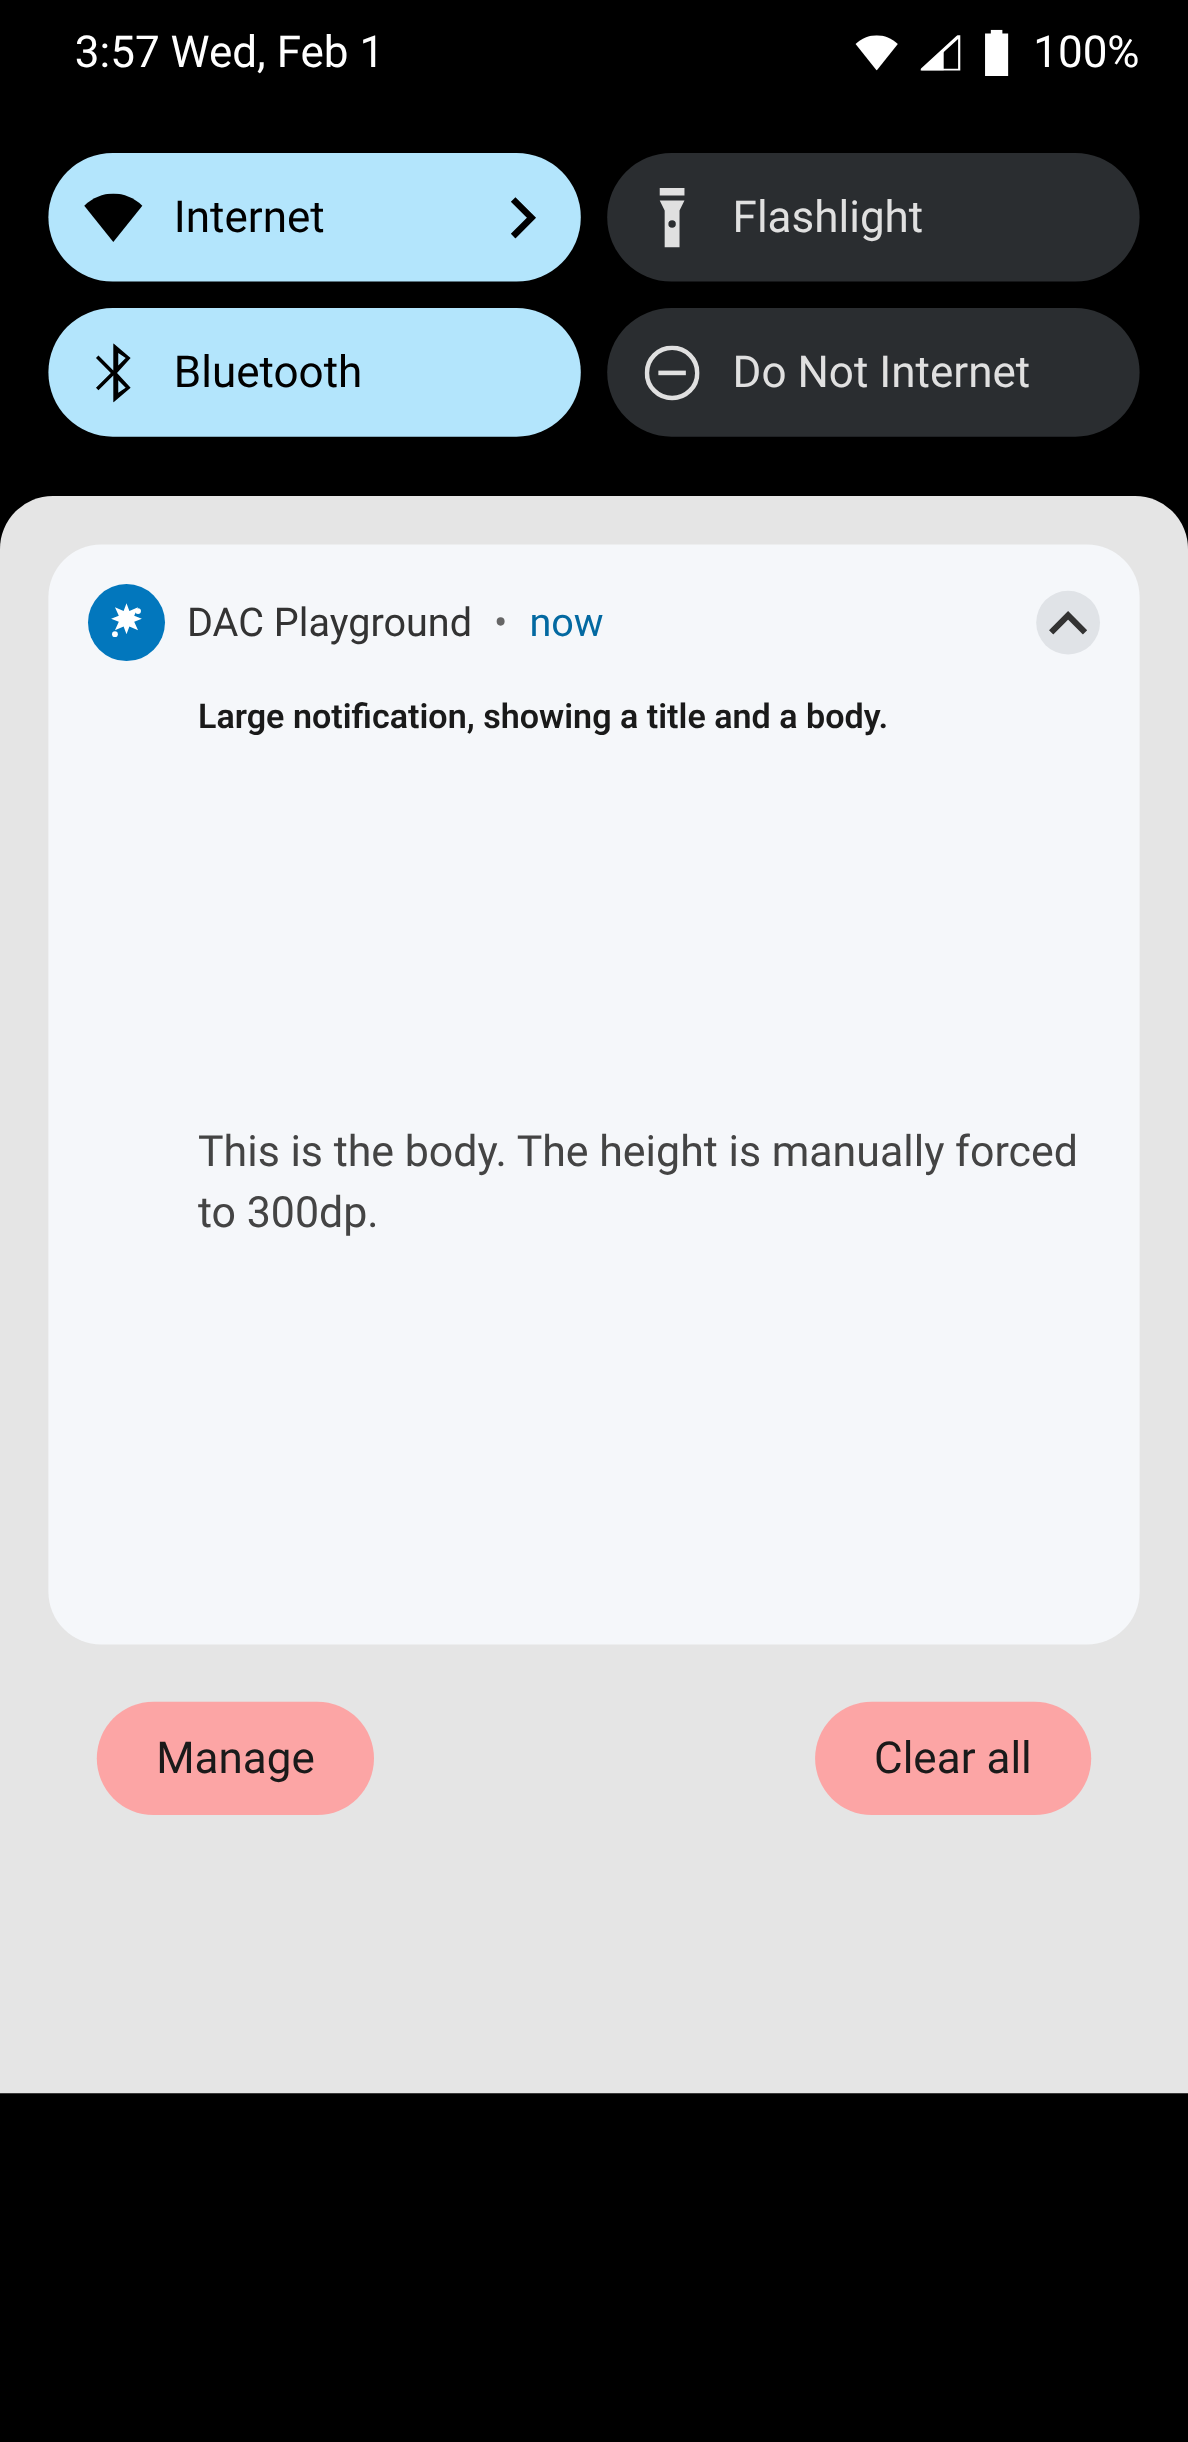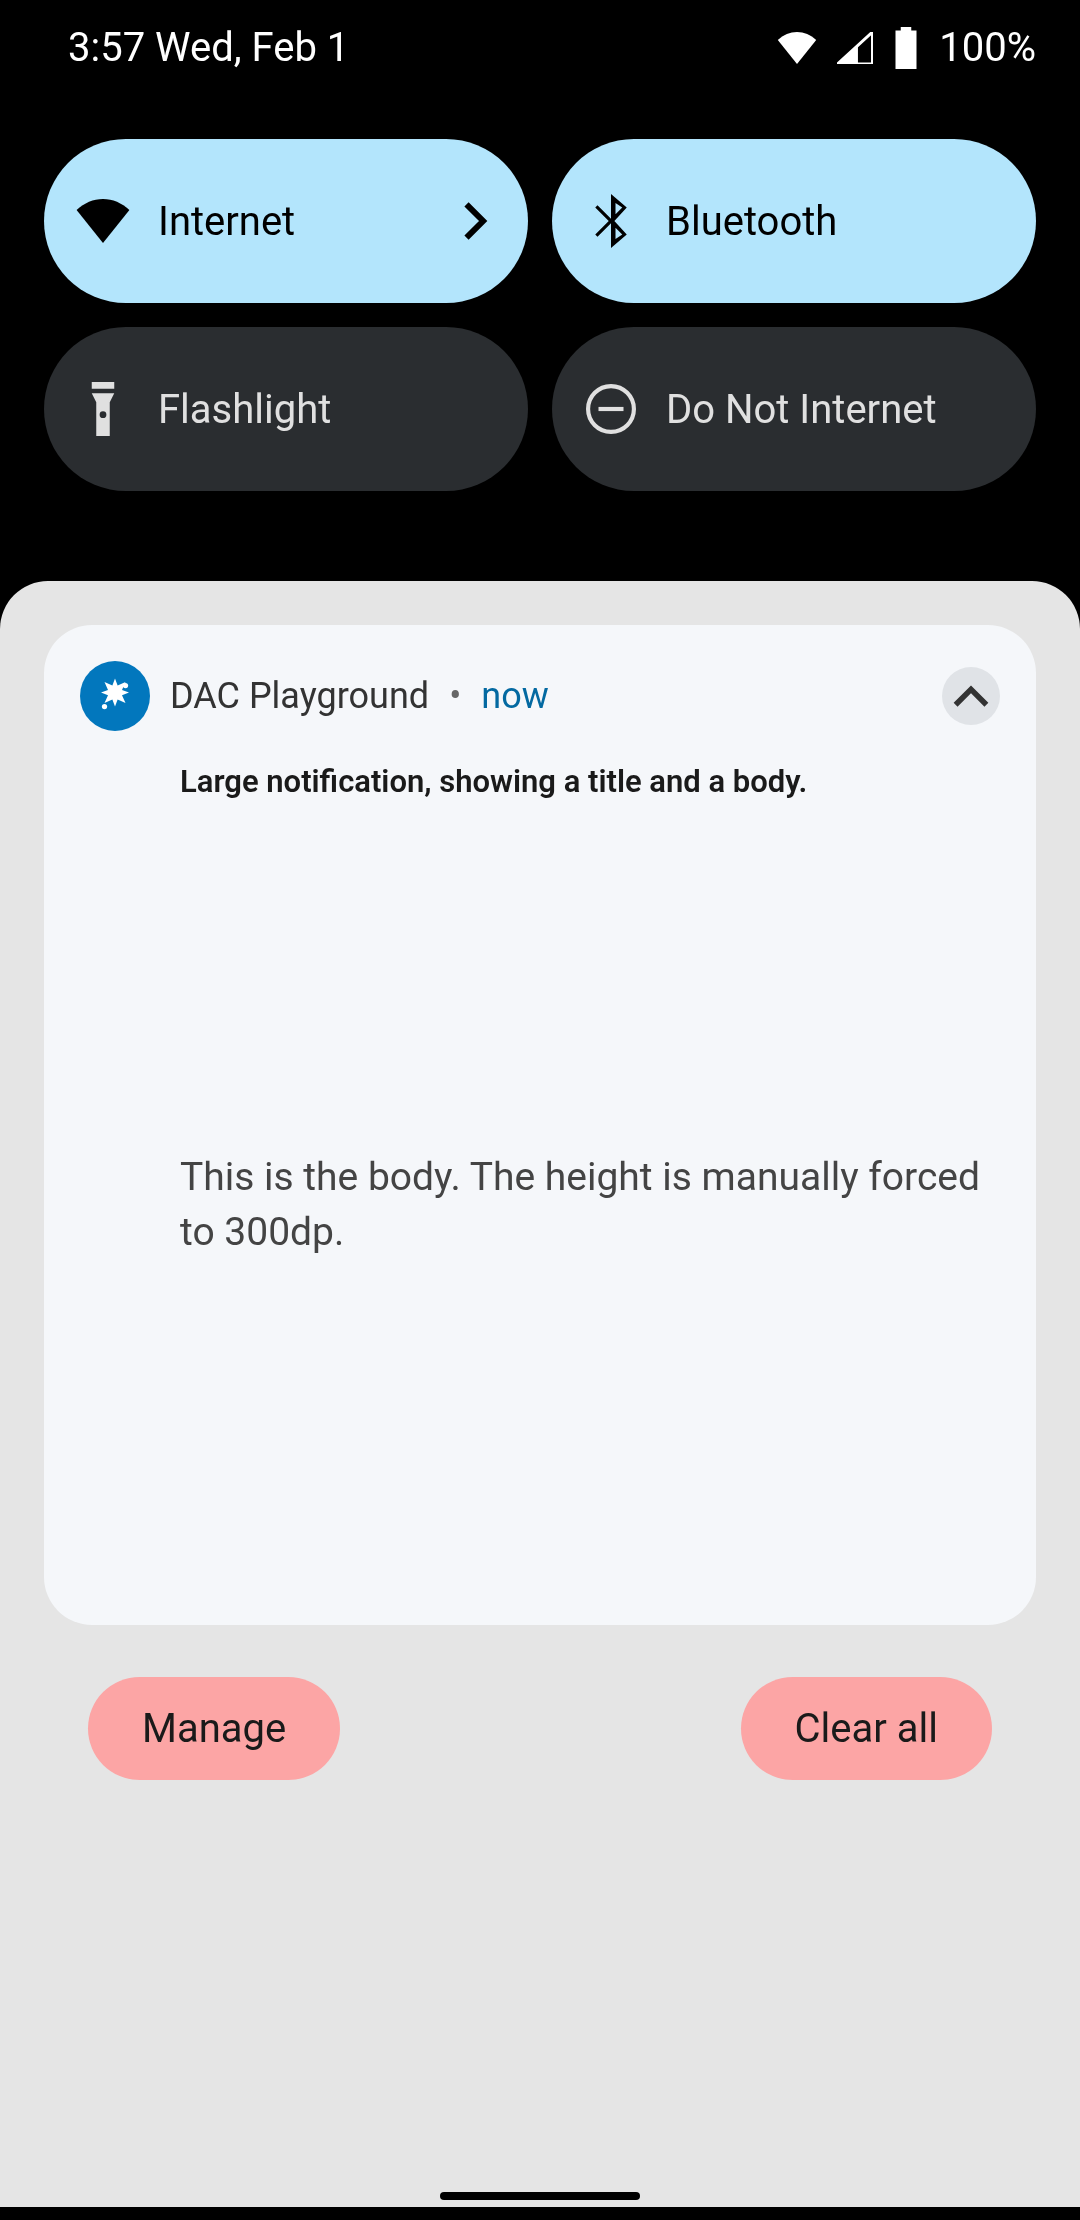--- a/index.html
+++ b/index.html
@@ -45,21 +45,21 @@
       grid-template-columns: 1fr 1fr;
       gap: 24px;
       padding: 44px 44px 30px 44px;
     }
     
     .qs-tile {
       display: flex;
       align-items: center;
       border-radius: 82px;
       padding: 0 32px;
-      height: 164px;
+      height: 117px;
       gap: 28px;
     }
     
     .qs-tile.active {
       background: #b3e5fc;
       color: #000;
     }
     
     .qs-tile.inactive {
       background: #2a2d30;
@@ -84,22 +84,22 @@
       width: 40px;
       height: 40px;
       display: flex;
       align-items: center;
       justify-content: center;
     }
     
     .shade-content {
       background: #e5e5e5;
       border-radius: 48px 48px 0 0;
-      margin-top: 60px;
-      height: 1626px;
+      margin-top: 24px;
+      height: 1452px;
       padding: 44px;
     }
     
     .notification-card {
       background: #f5f7fa;
       border-radius: 48px;
       padding: 36px;
     }
     
     .notif-header {
@@ -231,36 +231,36 @@
         </svg>
     </span>
     <span class="qs-tile-label">Internet</span>
     <span class="qs-tile-chevron">
       <svg width="24" height="38" viewBox="0 0 10 16">
           <path d="M1 1l7 7-7 7" fill="none" stroke="#000" stroke-width="2.5"></path>
         </svg>
     </span>
   </div>
 
+  <div class="qs-tile inactive">
+    <span class="qs-tile-icon">
+      <svg width="34" height="54" viewBox="0 0 14 24">
+          <path d="M2 0h10v3H2V0zm0 5h10l-2 4v15H4V9L2 5zm5 8a1.5 1.5 0 100 3 1.5 1.5 0 000-3z" fill="#e0e0e0"></path>
+        </svg>
+    </span>
+    <span class="qs-tile-label">Flashlight</span>
+  </div>
+
   <div class="qs-tile active">
     <span class="qs-tile-icon">
       <svg width="36" height="54" viewBox="0 0 14 24">
           <path d="M7 0v11L1 5 0 6l6 6-6 6 1 1 6-6v11l7-6-5.5-6L14 6 7 0zm2 4l3 2-3 3V4zm0 11l3 3-3 2v-5z" fill="#000"></path>
         </svg>
     </span>
     <span class="qs-tile-label">Bluetooth</span>
-  </div>
-
-  <div class="qs-tile inactive">
-    <span class="qs-tile-icon">
-      <svg width="34" height="54" viewBox="0 0 14 24">
-          <path d="M2 0h10v3H2V0zm0 5h10l-2 4v15H4V9L2 5zm5 8a1.5 1.5 0 100 3 1.5 1.5 0 000-3z" fill="#e0e0e0"></path>
-        </svg>
-    </span>
-    <span class="qs-tile-label">Flashlight</span>
   </div>
 
   <div class="qs-tile inactive">
     <span class="qs-tile-icon">
       <svg width="50" height="50" viewBox="0 0 24 24">
           <circle cx="12" cy="12" r="11" fill="none" stroke="#e0e0e0" stroke-width="2"></circle>
           <rect x="6" y="11" width="12" height="2" fill="#e0e0e0"></rect>
         </svg>
     </span>
     <span class="qs-tile-label">Do Not Internet</span>

